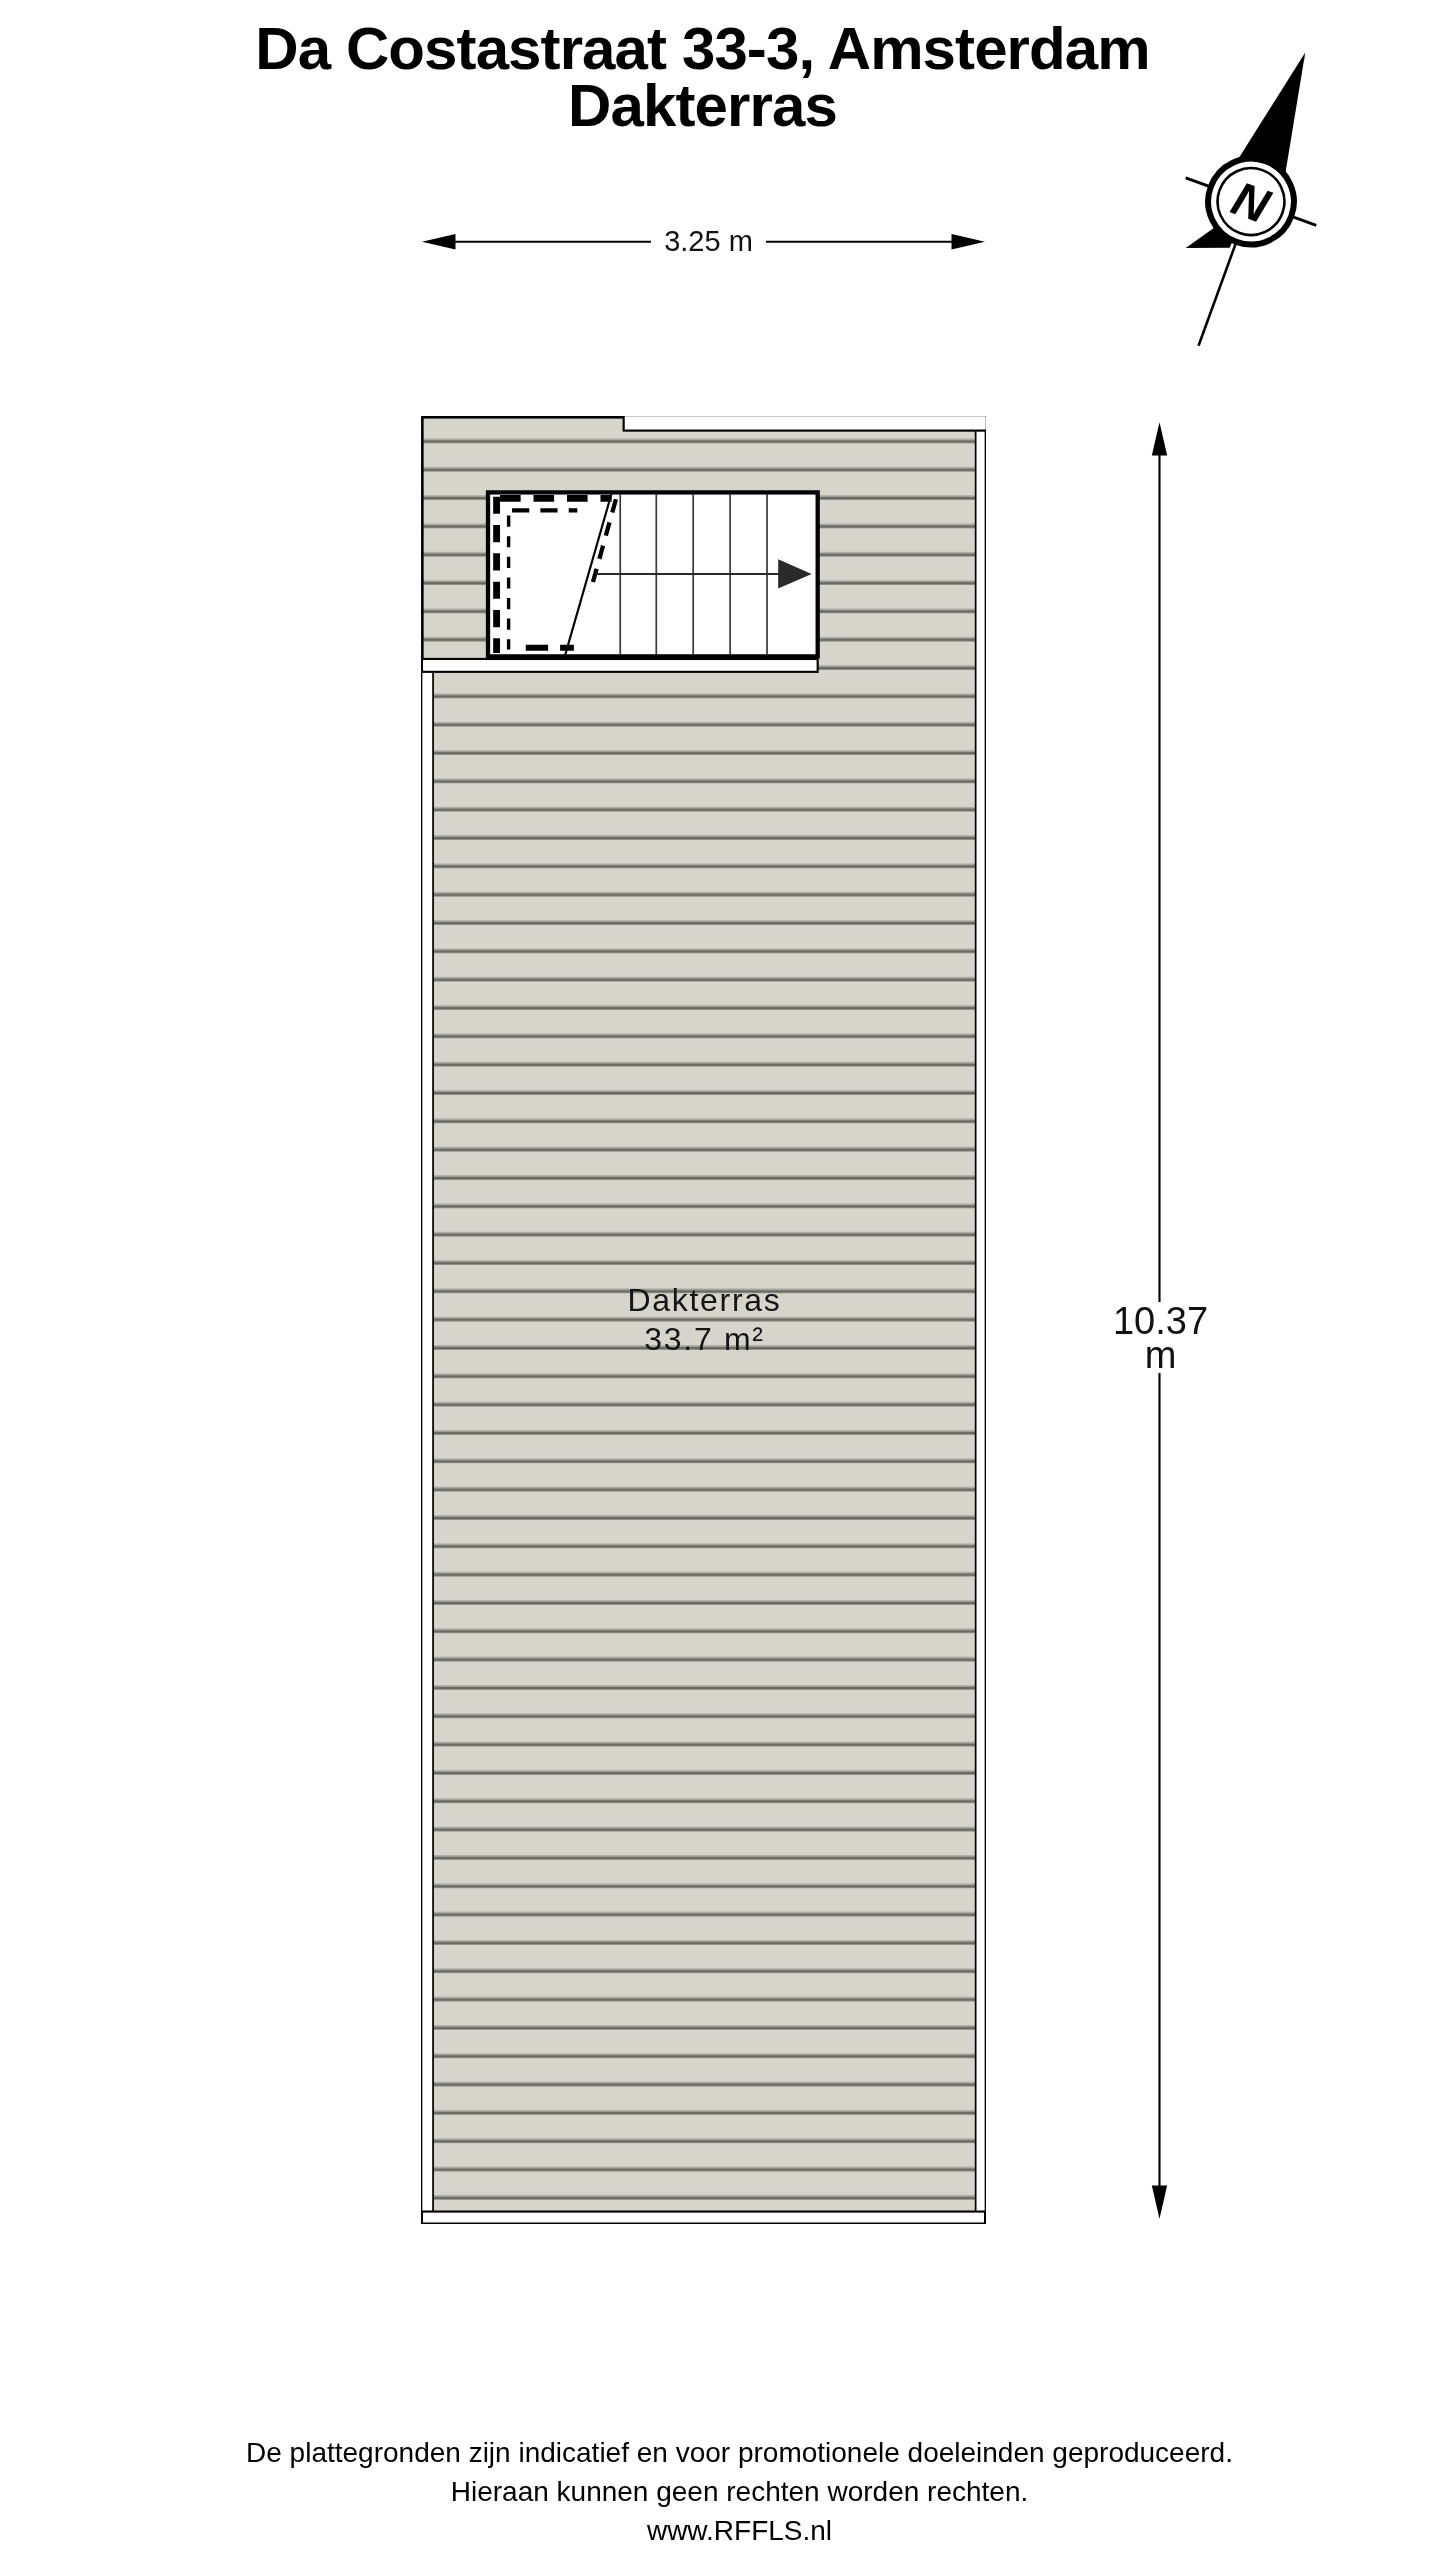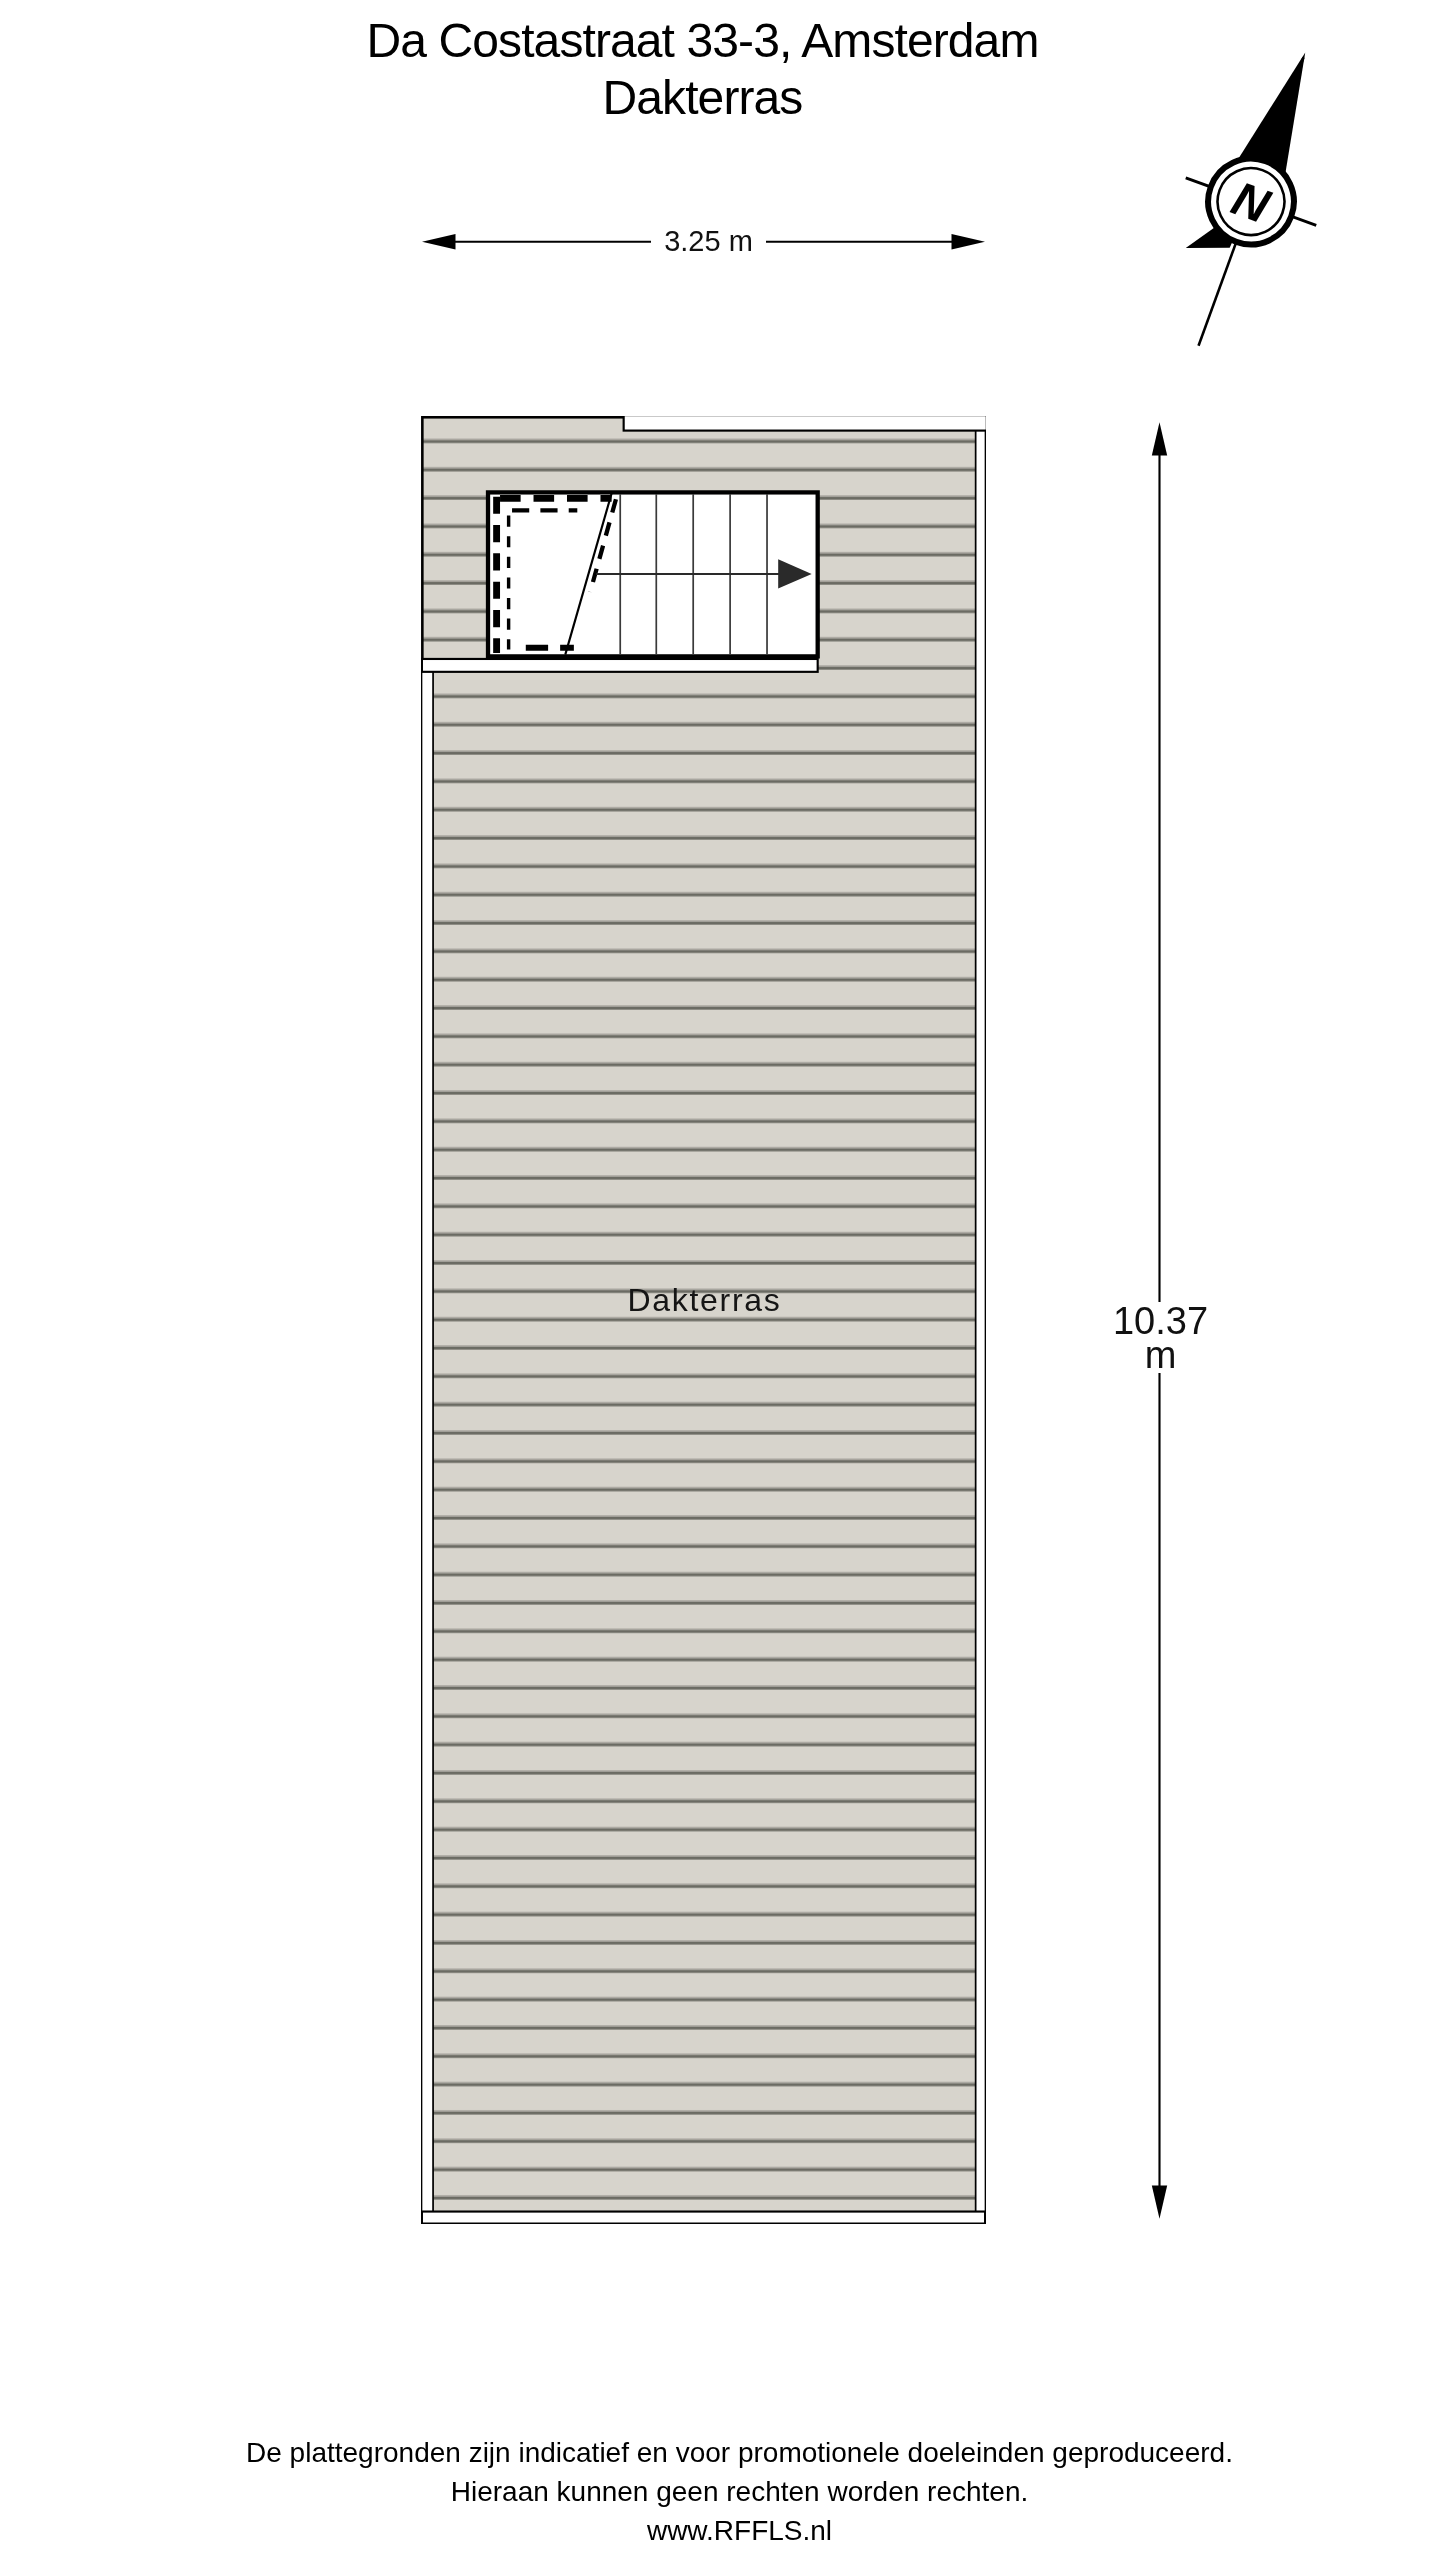--- a/index.html
+++ b/index.html
@@ -2,22 +2,22 @@
 <html style="--deck-fill: #d7d4cc; --groove-light: #a3a19a; --groove-dark: #6b6b63; --ink: #000000; --arrow-ink: #2a2a2a;font-size:13.7px"><head>
 <meta charset="utf-8">
 <style>
   html,body{margin:0;padding:0;}
   body{
     width:1449px;height:2576px;position:relative;background:#ffffff;
     font-family:"Liberation Sans", sans-serif;color:#000;
     overflow:hidden;
   }
   .title{
-    position:absolute;left:0;top:12px;width:1405px;text-align:center;
-    font-weight:normal;font-size:48px;line-height:57px;letter-spacing:-0.9px;color:#000;
+    position:absolute;left:0;top:20px;width:1405px;text-align:center;
+    font-weight:bold;font-size:60px;line-height:57px;letter-spacing:-0.9px;color:#000;
   }
   .room-label{
     position:absolute;left:490px;top:1281px;width:429px;text-align:center;
     font-size:32px;line-height:39px;letter-spacing:1.7px;color:#151515;
   }
   .dim-label{
     position:absolute;background:#ffffff;text-align:center;
     font-size:29px;line-height:34px;color:#111;padding:1.7px 0;
   }
   .dim-label.h{left:651px;top:222px;width:115px;}
@@ -108,20 +108,21 @@
     <line x1="106" y1="110" x2="182" y2="110" stroke="var(--ink)" stroke-width="5" stroke-dasharray="20 13"></line>
     <line x1="122" y1="270" x2="178" y2="270" stroke="var(--ink)" stroke-width="7" stroke-dasharray="26 14"></line>
 
     <line x1="204" y1="184" x2="418" y2="184" stroke="var(--arrow-ink)" stroke-width="2.5"></line>
     <polygon points="455,184 416,167 416,201" fill="var(--arrow-ink)"></polygon>
   </g>
 </svg>
 
 <div class="room-label">
   <div>Dakterras</div>
+  <div>33.7 m²</div>
 </div>
 
 <div class="footer">
   <div>De plattegronden zijn indicatief en voor promotionele doeleinden geproduceerd.</div>
   <div>Hieraan kunnen geen rechten worden rechten.</div>
   <div>www.RFFLS.nl</div>
 </div>
 
 
 </body></html>

